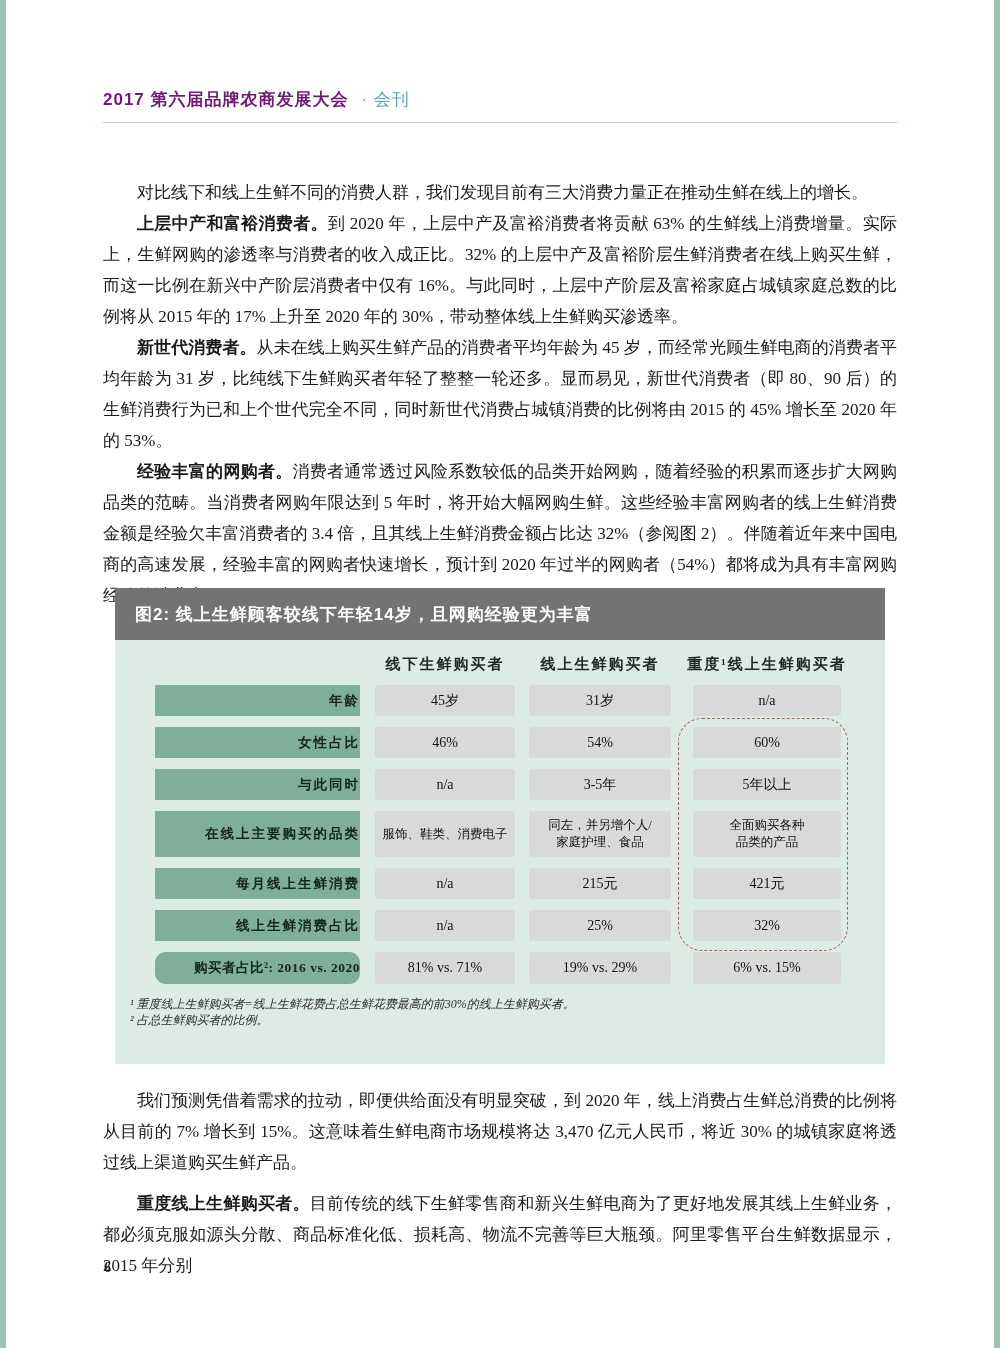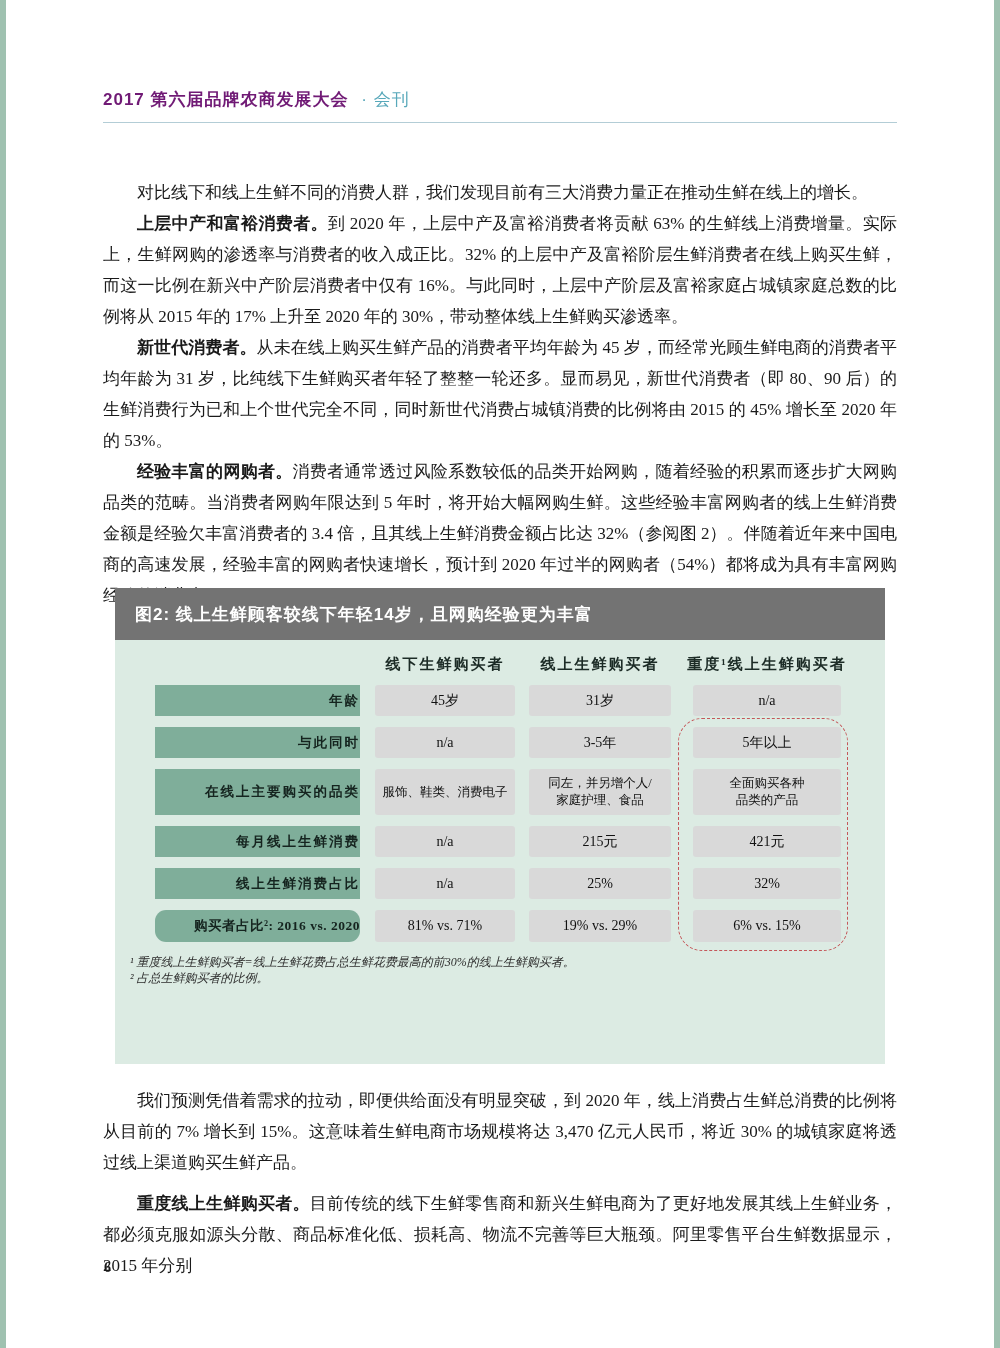--- a/index.html
+++ b/index.html
@@ -95,20 +95,26 @@
         <div class="ch ch3">重度¹线上生鲜购买者</div>
       </div>
 
       <div class="frow">
         <div class="flabel">年龄</div>
         <div class="fval v1">45岁</div>
         <div class="fval v2">31岁</div>
         <div class="fval v3">n/a</div>
       </div>
 
+      <div class="frow">
+        <div class="flabel">女性占比</div>
+        <div class="fval v1">46%</div>
+        <div class="fval v2">54%</div>
+        <div class="fval v3">60%</div>
+      </div>
 
       <div class="frow">
         <div class="flabel">与此同时</div>
         <div class="fval v1">n/a</div>
         <div class="fval v2">3-5年</div>
         <div class="fval v3">5年以上</div>
       </div>
 
       <div class="frow tall">
         <div class="flabel">在线上主要购买的品类</div>

